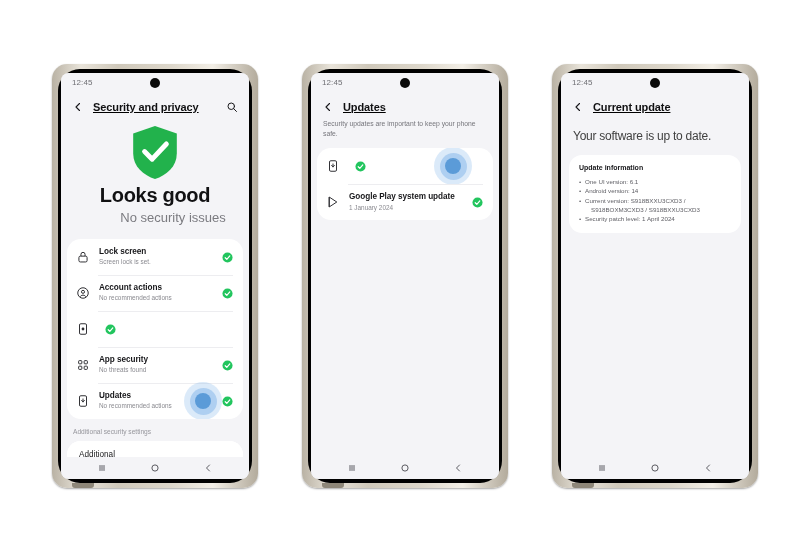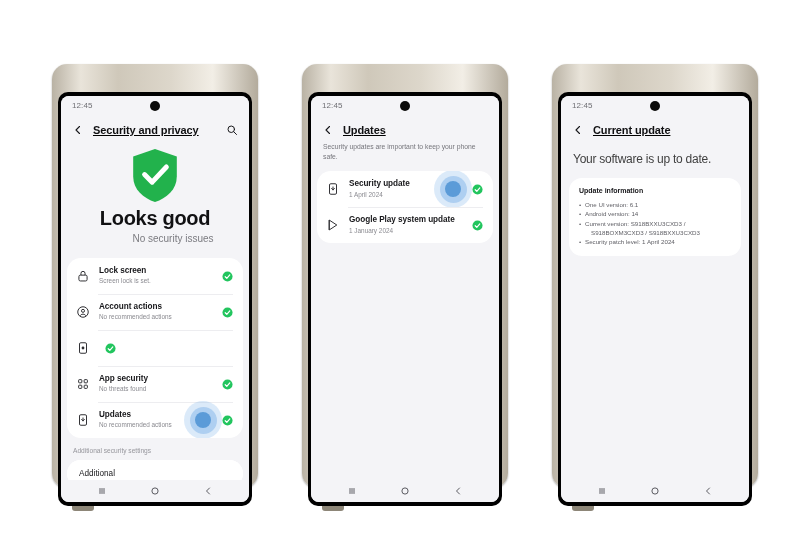--- a/index.html
+++ b/index.html
@@ -35,23 +35,22 @@
   .phone.p1 { left: 52px; }
   .phone.p2 { left: 302px; }
   .phone.p3 { left: 552px; }
 
   .phone-inner {
     position: relative;
     width: 100%;
     height: 100%;
     box-sizing: border-box;
     background: #000000;
-    border-radius: 10px;
+    border-radius: 22px;
     padding: 4px 3px 4px 3px;
-    margin-top: 23px;
   }
 
   .foot-tab {
     position: absolute;
     left: 14px;
     bottom: -5px;
     width: 22px;
     height: 5px;
     background: #8d8678;
     border-radius: 0 0 3px 3px;
@@ -138,21 +137,21 @@
     display: block;
   }
   .hero-title {
     font-size: 20px;
     font-weight: bold;
     color: #111113;
     letter-spacing: -0.3px;
     line-height: 1.15;
   }
   .hero-sub {
-    font-size: 10px;
+    font-size: 13px;
     color: #7b7b80;
     margin-top: 3px;
     padding-left: 36px;
   }
 
   
   .card {
     background: #ffffff;
     border-radius: 14px;
     margin: 0 6px;
@@ -486,24 +485,20 @@
 
         <div class="scroll-body">
           <div class="card">
 
             <div class="row">
               <svg class="row-icon" viewBox="0 0 24 24" fill="none" stroke="currentColor" stroke-width="1.7">
                   <rect x="6" y="3" width="12" height="18" rx="2.2"></rect>
                   <path d="M12 8.5v5" stroke-linecap="round"></path>
                   <polyline points="9.6,11 12,13.6 14.4,11" stroke-linecap="round" stroke-linejoin="round"></polyline>
                 </svg>
-              <div class="row-text">
-                <div class="row-title">Security update</div>
-                <div class="row-sub">1 April 2024</div>
-              </div>
               <div class="tap-ripple" style="right:21px; top:50%; margin-top:-19px;"></div>
               <svg class="check-badge" viewBox="0 0 24 24">
                   <circle cx="12" cy="12" r="11" fill="#22c55e"></circle>
                   <polyline points="7,12.5 10.5,16 17,8.5" fill="none" stroke="#ffffff" stroke-width="2.6" stroke-linecap="round" stroke-linejoin="round"></polyline>
                 </svg>
             </div>
 
             <div class="row">
               <svg class="row-icon" viewBox="0 0 24 24" fill="none" stroke="currentColor" stroke-width="1.7" stroke-linejoin="round">
                   <path d="M5.5 3.5 18.5 12 5.5 20.5 Z"></path>

